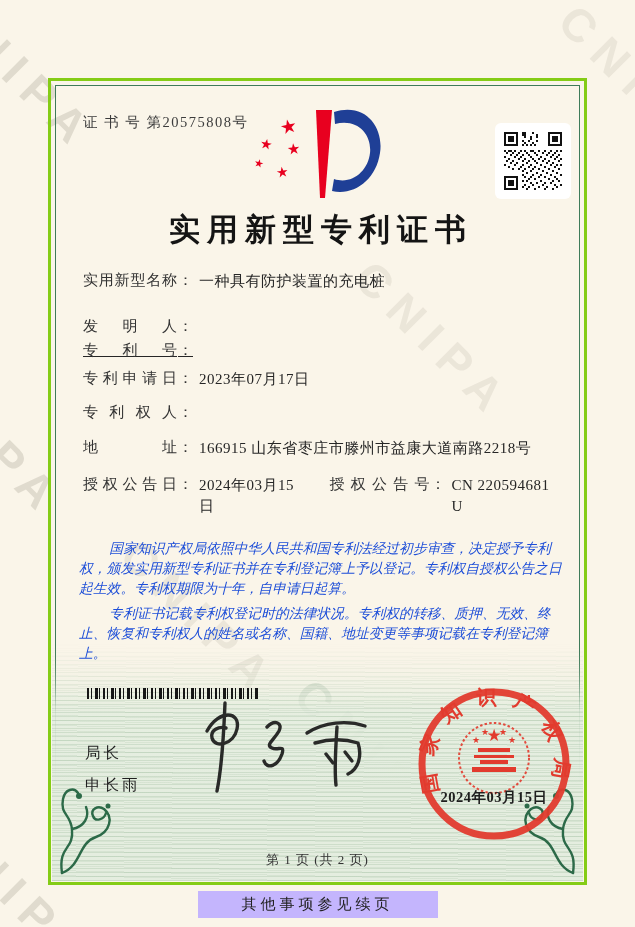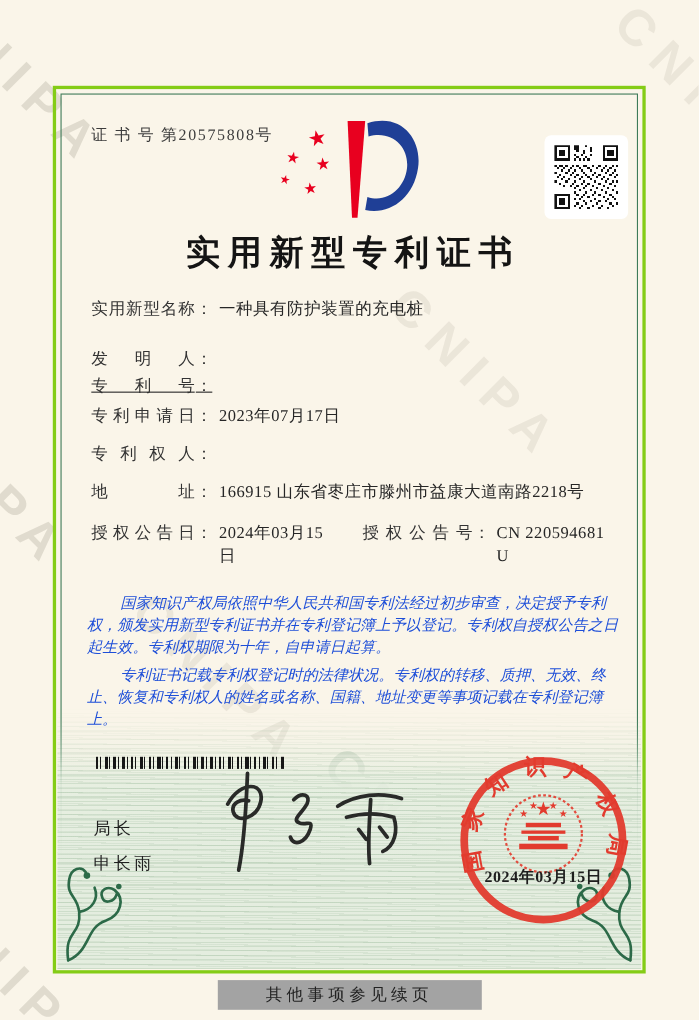--- a/index.html
+++ b/index.html
@@ -86,21 +86,21 @@
   .seal-date{
     position:absolute;left:0;top:103px;width:100%;text-align:center;
     font-size:14.5px;font-weight:bold;color:#1e1e1e;letter-spacing:0.5px;z-index:4;
   }
   .page-info{
     position:absolute;left:0;bottom:13px;width:100%;text-align:center;
     font-size:13px;color:#333333;letter-spacing:1px;z-index:3;
   }
   .continuation{
     position:absolute;left:50%;transform:translateX(-50%);top:891px;
-    background:#a3a3a3;padding:4px 44px;font-size:15px;letter-spacing:4px;
+    background:#c4b5fd;padding:4px 44px;font-size:15px;letter-spacing:4px;
     color:#222222;z-index:2;white-space:nowrap;
   }
 </style>
 </head>
 <body>
 
 <div class="watermark" style="left:-34px;top:-18px;">CNIPA</div>
 <div class="watermark wm-light" style="left:586px;top:-6px;">CNIPA</div>
 <div class="watermark wm-light" style="left:382px;top:250px;">CNIPA</div>
 <div class="watermark" style="left:-66px;top:348px;">CNIPA</div>
@@ -256,15 +256,16 @@
         <rect x="57" y="82" width="44" height="5"></rect>
       </g>
       <path id="sealArc" d="M 29.9 113.4 A 60 60 0 1 1 128.1 113.4" fill="none"></path>
       <text font-size="20" font-weight="bold" fill="#e23b2e" letter-spacing="15" font-family="DejaVu Sans, sans-serif" text-anchor="middle">
         <textPath href="#sealArc" startOffset="50%">国家知识产权局</textPath>
       </text>
     </svg>
     <div class="seal-date">2024年03月15日</div>
   </div>
 
+  <div class="page-info">第 1 页 (共 2 页)</div>
 </div>
 
 <div class="continuation">其他事项参见续页</div>
 
 </body></html>

